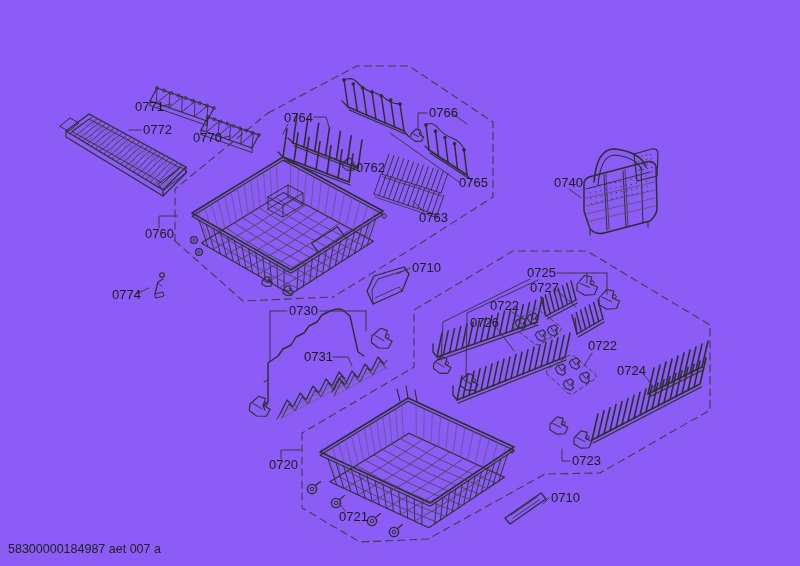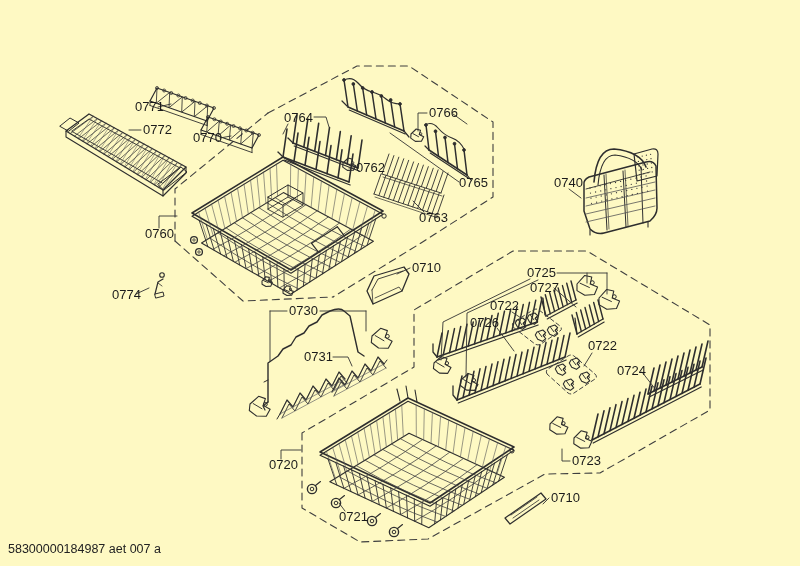--- a/index.html
+++ b/index.html
@@ -1,16 +1,16 @@
 <!DOCTYPE html>
 <html><head>
 <meta charset="utf-8">
 <style>
   html,body{margin:0;padding:0;background:#ffffff;}
-  .stage{position:relative;width:800px;height:566px;background:#fef9c3;overflow:hidden;}
+  .stage{position:relative;width:800px;height:566px;background:#8b5cf6;overflow:hidden;}
   svg{display:block;}
   .lbl{font-family:"Liberation Sans",sans-serif;font-size:13px;fill:#1b1b1b;}
   .foot{font-family:"Liberation Sans",sans-serif;font-size:12.5px;fill:#222222;}
 </style>
 </head>
 <body>
 
 <div class="stage">
 <svg viewBox="0 0 800 566" width="800" height="566">
   <g id="g-bounds">

